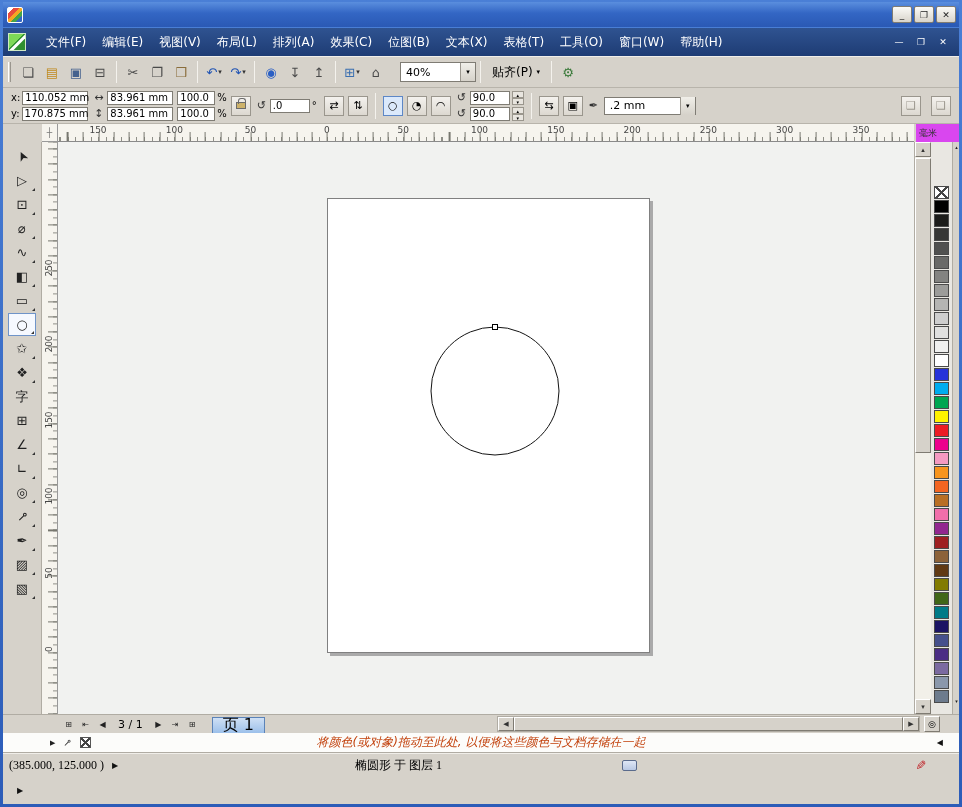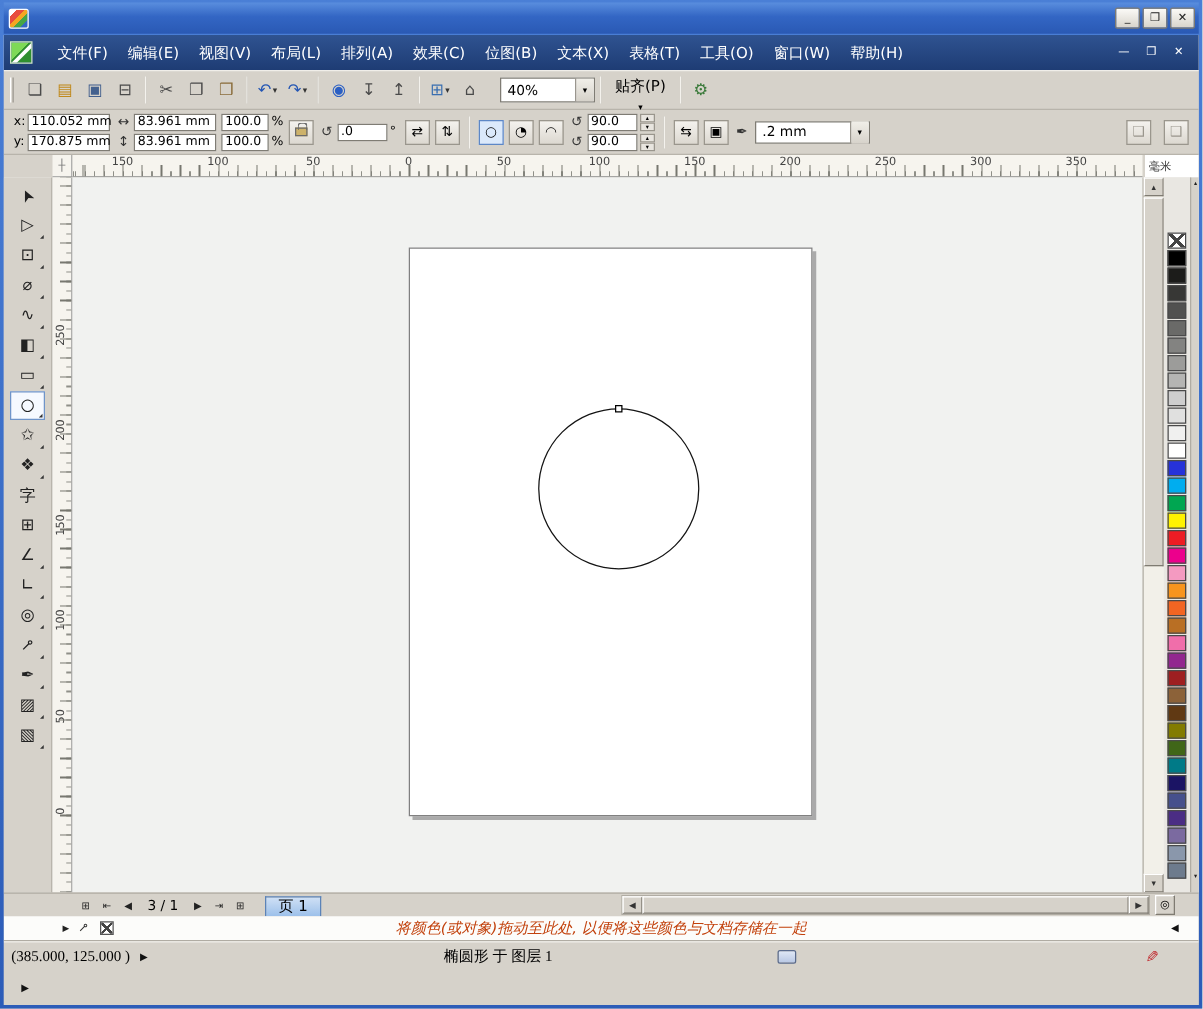--- a/index.html
+++ b/index.html
@@ -26,21 +26,21 @@
 .toolbar{position:absolute;left:0;right:0;top:28px;height:32px;display:flex;align-items:center;padding-left:4px;background:#d6d2ca;border-top:1px solid #f0eee9;border-bottom:1px solid #b8b4ab;}
 .grip{width:3px;height:20px;border-left:1px solid #fff;border-right:1px solid #9a968e;margin:0 5px 0 1px;}
 .tb-group{display:flex;align-items:center;}
 .tb-btn{height:24px;min-width:24px;display:flex;align-items:center;justify-content:center;font-size:13px;padding:0 1px;}
 .tb-btn .glyph{font-size:13px;}
 .tb-btn .drop{font-size:7px;margin-left:1px;color:#333;}
 .tb-sep{width:1px;height:22px;background:#a8a49b;border-right:1px solid #f4f2ed;margin:0 4px;}
 .combo{display:flex;align-items:center;height:20px;border:1px solid #7f7c74;background:#fff;width:76px;font-size:11px;padding-left:5px;margin-left:12px;}
 .combo .dbtn{margin-left:auto;width:15px;height:18px;background:linear-gradient(#f1efe9,#d6d2ca);border-left:1px solid #9a968e;display:flex;align-items:center;justify-content:center;font-size:7px;}
 .combo.small{width:92px;margin-left:2px;height:18px;}
-.snap-btn{display:flex;align-items:center;font-size:12px;padding:0 7px;height:22px;gap:4px;flex-direction:column;}
+.snap-btn{display:flex;align-items:center;font-size:12px;padding:0 7px;height:22px;gap:4px;}
 .snap-btn .drop{font-size:7px;}
 
 .prop-bar{position:absolute;left:0;right:0;top:60px;height:36px;display:flex;align-items:center;padding-left:8px;gap:4px;background:#d6d2ca;border-bottom:1px solid #b8b4ab;}
 .pstack{display:flex;flex-direction:column;gap:2px;}
 .prow{display:flex;align-items:center;gap:2px;}
 .plab{font-size:10px;min-width:8px;}
 .pfield{background:#fff;border:1px solid #7f7c74;height:14px;font-size:10px;line-height:12px;padding:0 2px;white-space:nowrap;}
 .w66{width:66px;}.w40{width:40px;}.w38{width:38px;}
 .picon{font-size:11px;color:#333;width:13px;text-align:center;}
 .pbtn{width:20px;height:20px;border:1px solid #9a968d;background:linear-gradient(#f4f2ee,#dcd8d0);display:flex;align-items:center;justify-content:center;font-size:11px;}
@@ -54,21 +54,21 @@
 .lock-icon{position:relative;width:10px;height:7px;background:#cdb26a;border:1px solid #6b6b6b;display:block;}
 .lock-icon::before{content:"";position:absolute;left:1px;top:-5px;width:6px;height:5px;border:1px solid #6b6b6b;border-bottom:none;border-radius:3px 3px 0 0;}
 .prop-right{margin-left:auto;display:flex;gap:10px;margin-right:8px;}
 
 .ruler-row{position:absolute;left:0;right:0;top:96px;height:18px;background:#d6d2ca;}
 .ruler-corner{position:absolute;left:39px;top:0;width:16px;height:18px;background:#f6f4ee;border-right:1px solid #999;border-bottom:1px solid #999;font-size:9px;color:#777;display:flex;align-items:center;justify-content:center;}
 .hruler{position:absolute;left:55px;top:0;width:856px;height:18px;background:#f6f4ee;border-bottom:1px solid #8a8a8a;}
 .hruler::before{content:"";position:absolute;left:0;right:0;bottom:0;height:4px;background:repeating-linear-gradient(90deg,#8f8f88 0 1px,transparent 1px 7.63px);background-position:2px 0;}
 .hruler::after{content:"";position:absolute;left:0;right:0;bottom:0;height:9px;background:repeating-linear-gradient(90deg,#77776f 0 1px,transparent 1px 15.26px);background-position:9.6px 0;}
 .hnum{position:absolute;top:1px;font-size:9px;color:#444;width:30px;text-align:center;}
-.ruler-units{position:absolute;left:913px;right:0;top:0;height:18px;font-size:9px;display:flex;align-items:center;padding-left:3px;color:#333;background:#ffffff;}
+.ruler-units{position:absolute;left:913px;right:0;top:0;height:18px;font-size:9px;display:flex;align-items:center;padding-left:3px;color:#333;background:#d946ef;}
 
 .main{position:absolute;left:0;right:0;top:114px;height:572px;background:#f1f2f0;}
 .toolbox{position:absolute;left:0;top:0;bottom:0;width:39px;background:#d6d2ca;border-right:1px solid #b0aca3;padding-top:2px;}
 .tool{width:28px;height:23px;margin:1px auto;display:flex;align-items:center;justify-content:center;font-size:13px;color:#222;position:relative;}
 .tool.flyout::after{content:"";position:absolute;right:1px;bottom:1px;border-left:3px solid transparent;border-bottom:3px solid #333;}
 .tool.active{background:#f6f9ff;border:1px solid #6f94c9;}
 .tglyph{display:block;}
 [data-name="pick-arrow-icon"]{transform:rotate(-115deg);display:inline-block;}
 [data-name="eyedropper-icon"],[data-name="eyedropper-tool-icon"]{transform:rotate(-45deg);display:inline-block;}
 .vruler{position:absolute;left:39px;top:0;bottom:0;width:16px;background:#f6f4ee;border-right:1px solid #999;}
@@ -87,21 +87,21 @@
 .swatch{width:15px;height:13px;margin:0 auto 1px;border:1px solid #4a4a4a;}
 .swatch.none{background:linear-gradient(45deg,transparent 42%,#444 42% 58%,transparent 58%),linear-gradient(-45deg,transparent 42%,#444 42% 58%,transparent 58%),#fff;}
 .pstrip{position:absolute;left:949px;top:0;bottom:0;width:7px;background:#d6d2ca;border-left:1px solid #b0aca3;}
 .ps-up{position:absolute;top:2px;left:0;width:7px;text-align:center;font-size:5px;color:#222;}
 .ps-down{position:absolute;top:556px;left:0;width:7px;text-align:center;font-size:5px;color:#222;}
 
 .bottomnav{position:absolute;left:0;right:0;top:686px;height:19px;background:#d6d2ca;border-top:1px solid #b0aca3;}
 .nav-cluster{position:absolute;left:58px;top:1px;display:flex;align-items:center;gap:2px;height:17px;}
 .nav-btn{width:15px;height:15px;display:flex;align-items:center;justify-content:center;font-size:8px;color:#222;}
 .page-counter{font-size:11px;margin:0 6px;}
-.page-tab{height:16px;padding:0 10px;background:linear-gradient(#cfe0f5,#9cc0ea);border:1px solid #5b83b8;border-bottom:none;font-size:12px;display:flex;align-items:center;margin-left:10px;}
+.page-tab{height:16px;padding:0 10px;background:linear-gradient(#cfe0f5,#9cc0ea);border:1px solid #5b83b8;border-bottom:none;font-size:16px;display:flex;align-items:center;margin-left:10px;}
 .hscroll{position:absolute;left:494px;width:423px;top:1px;height:16px;background:#f2f0e9;border:1px solid #b0aca3;}
 .hscroll .sb-btn{height:14px;top:0;}
 .hscroll .hleft{left:0;}
 .hscroll .hright{right:0;}
 .hthumb{position:absolute;left:16px;right:16px;top:0;bottom:0;background:#d6d2ca;border:1px solid;border-color:#fff #7f7b72 #7f7b72 #fff;}
 .hzoom-btn{position:absolute;left:921px;top:1px;width:16px;height:16px;background:#d6d2ca;border:1px solid;border-color:#fff #7f7b72 #7f7b72 #fff;font-size:9px;display:flex;align-items:center;justify-content:center;}
 
 .hintbar{position:absolute;left:0;right:0;top:705px;height:20px;background:#fcfcfa;border-bottom:1px solid #b0aca3;}
 .hint-icons{position:absolute;left:47px;top:0;height:100%;display:flex;align-items:center;gap:8px;}
 .flyout-tri{font-size:7px;color:#222;}

